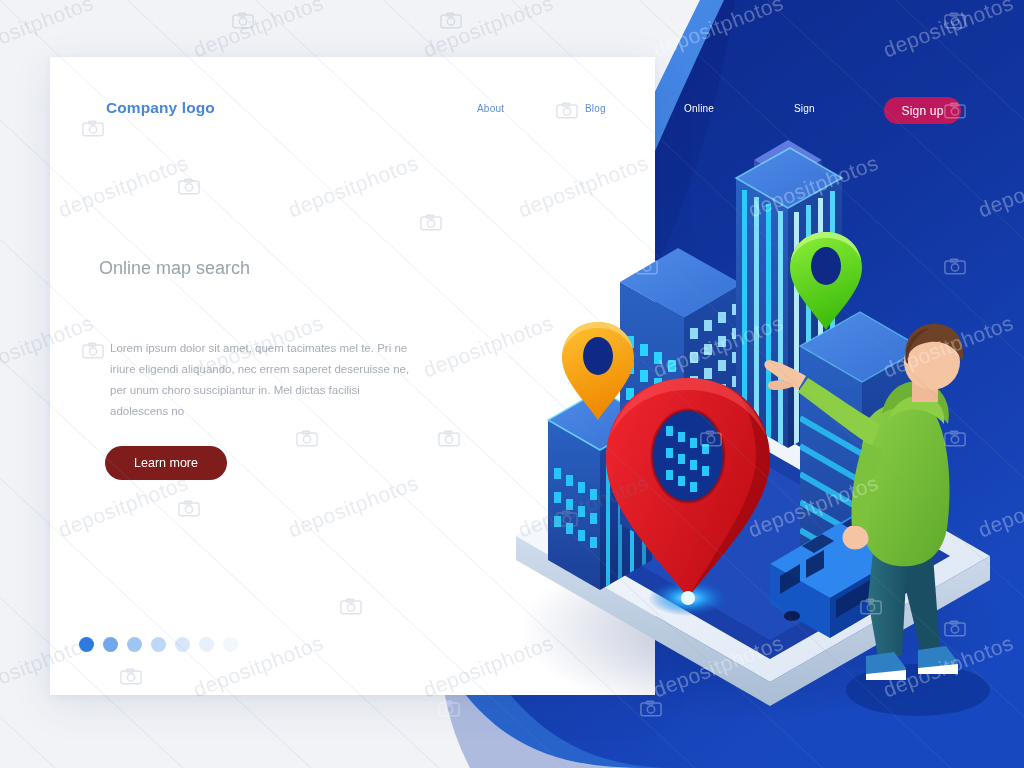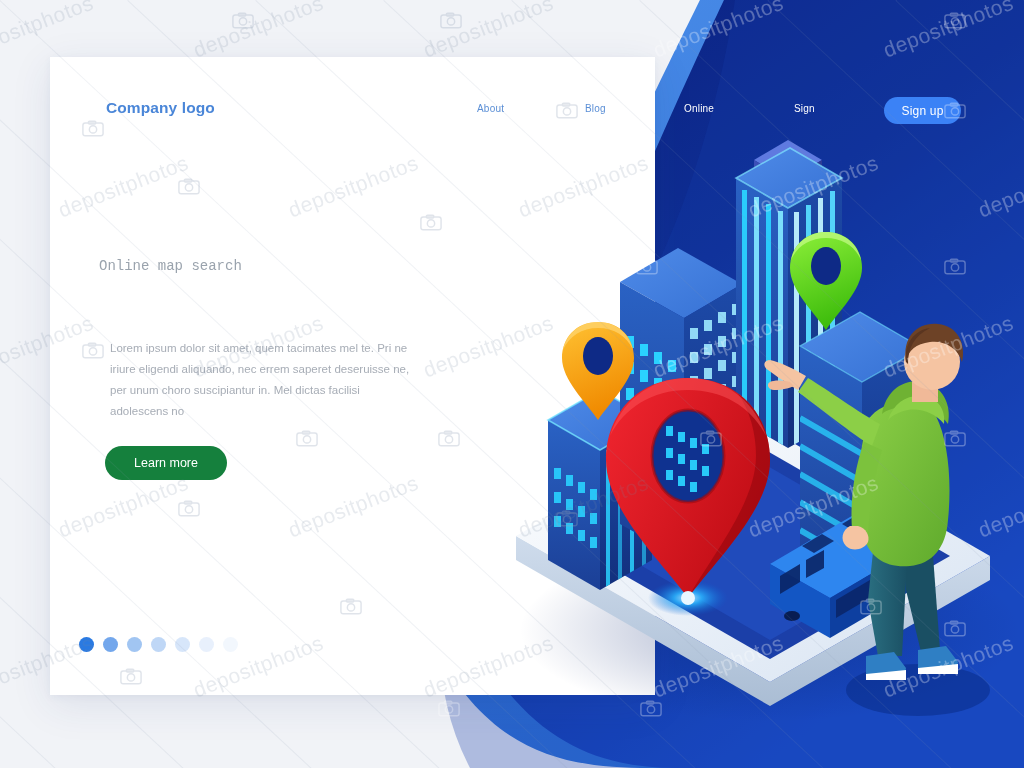--- a/index.html
+++ b/index.html
@@ -28,41 +28,41 @@
     position:absolute; left:106px; top:99px; font-size:15.5px; font-weight:bold;
     color:#4a86d8; letter-spacing:.1px; z-index:10;
   }
   .navlink {
     position:absolute; top:103px; font-size:10px; color:#5b8fd6;
     letter-spacing:.2px; z-index:10; white-space:nowrap; cursor:pointer;
   }
   .navlink.onblue { color:#ffffff; }
   .signup {
     position:absolute; left:884px; top:97px; width:77px; height:27px;
-    background:#3b82f6; border-radius:14px; color:#fff; font-size:12px;
+    background:#be185d; border-radius:14px; color:#fff; font-size:12px;
     display:flex; align-items:center; justify-content:center; z-index:10;
     cursor:pointer; letter-spacing:.2px;
   }
 
   
   .h1 {
     position:absolute; left:103px; top:213px; font-size:36px; font-weight:bold;
     color:#4285dd; letter-spacing:.4px; z-index:10;
   }
   .h2 {
-    position:absolute; left:99px; top:258px; font-size:14px; color:#9aa3ad;
-    font-weight:normal; z-index:10;font-family:Liberation Mono, monospace;
+    position:absolute; left:99px; top:258px; font-size:18px; color:#9aa3ad;
+    font-weight:normal; z-index:10;
   }
   .para {
     position:absolute; left:110px; top:338px; width:300px; font-size:11.5px;
     line-height:1.82; color:#a7adb6; z-index:10;
   }
   .learn {
     position:absolute; left:105px; top:446px; width:122px; height:34px;
-    background:#15803d; border-radius:17px; color:#fff; font-size:12.5px;
+    background:#7f1d1d; border-radius:17px; color:#fff; font-size:12.5px;
     display:flex; align-items:center; justify-content:center; z-index:10;
     cursor:pointer;
   }
   
   .dots { position:absolute; left:79px; top:637px; display:flex; gap:9px; z-index:10; }
   .dot { width:15px; height:15px; border-radius:50%; background:#2a7ae2; cursor:pointer; }
 
   
   .illus { position:absolute; left:470px; top:90px; width:554px; height:660px; z-index:7; }
 

